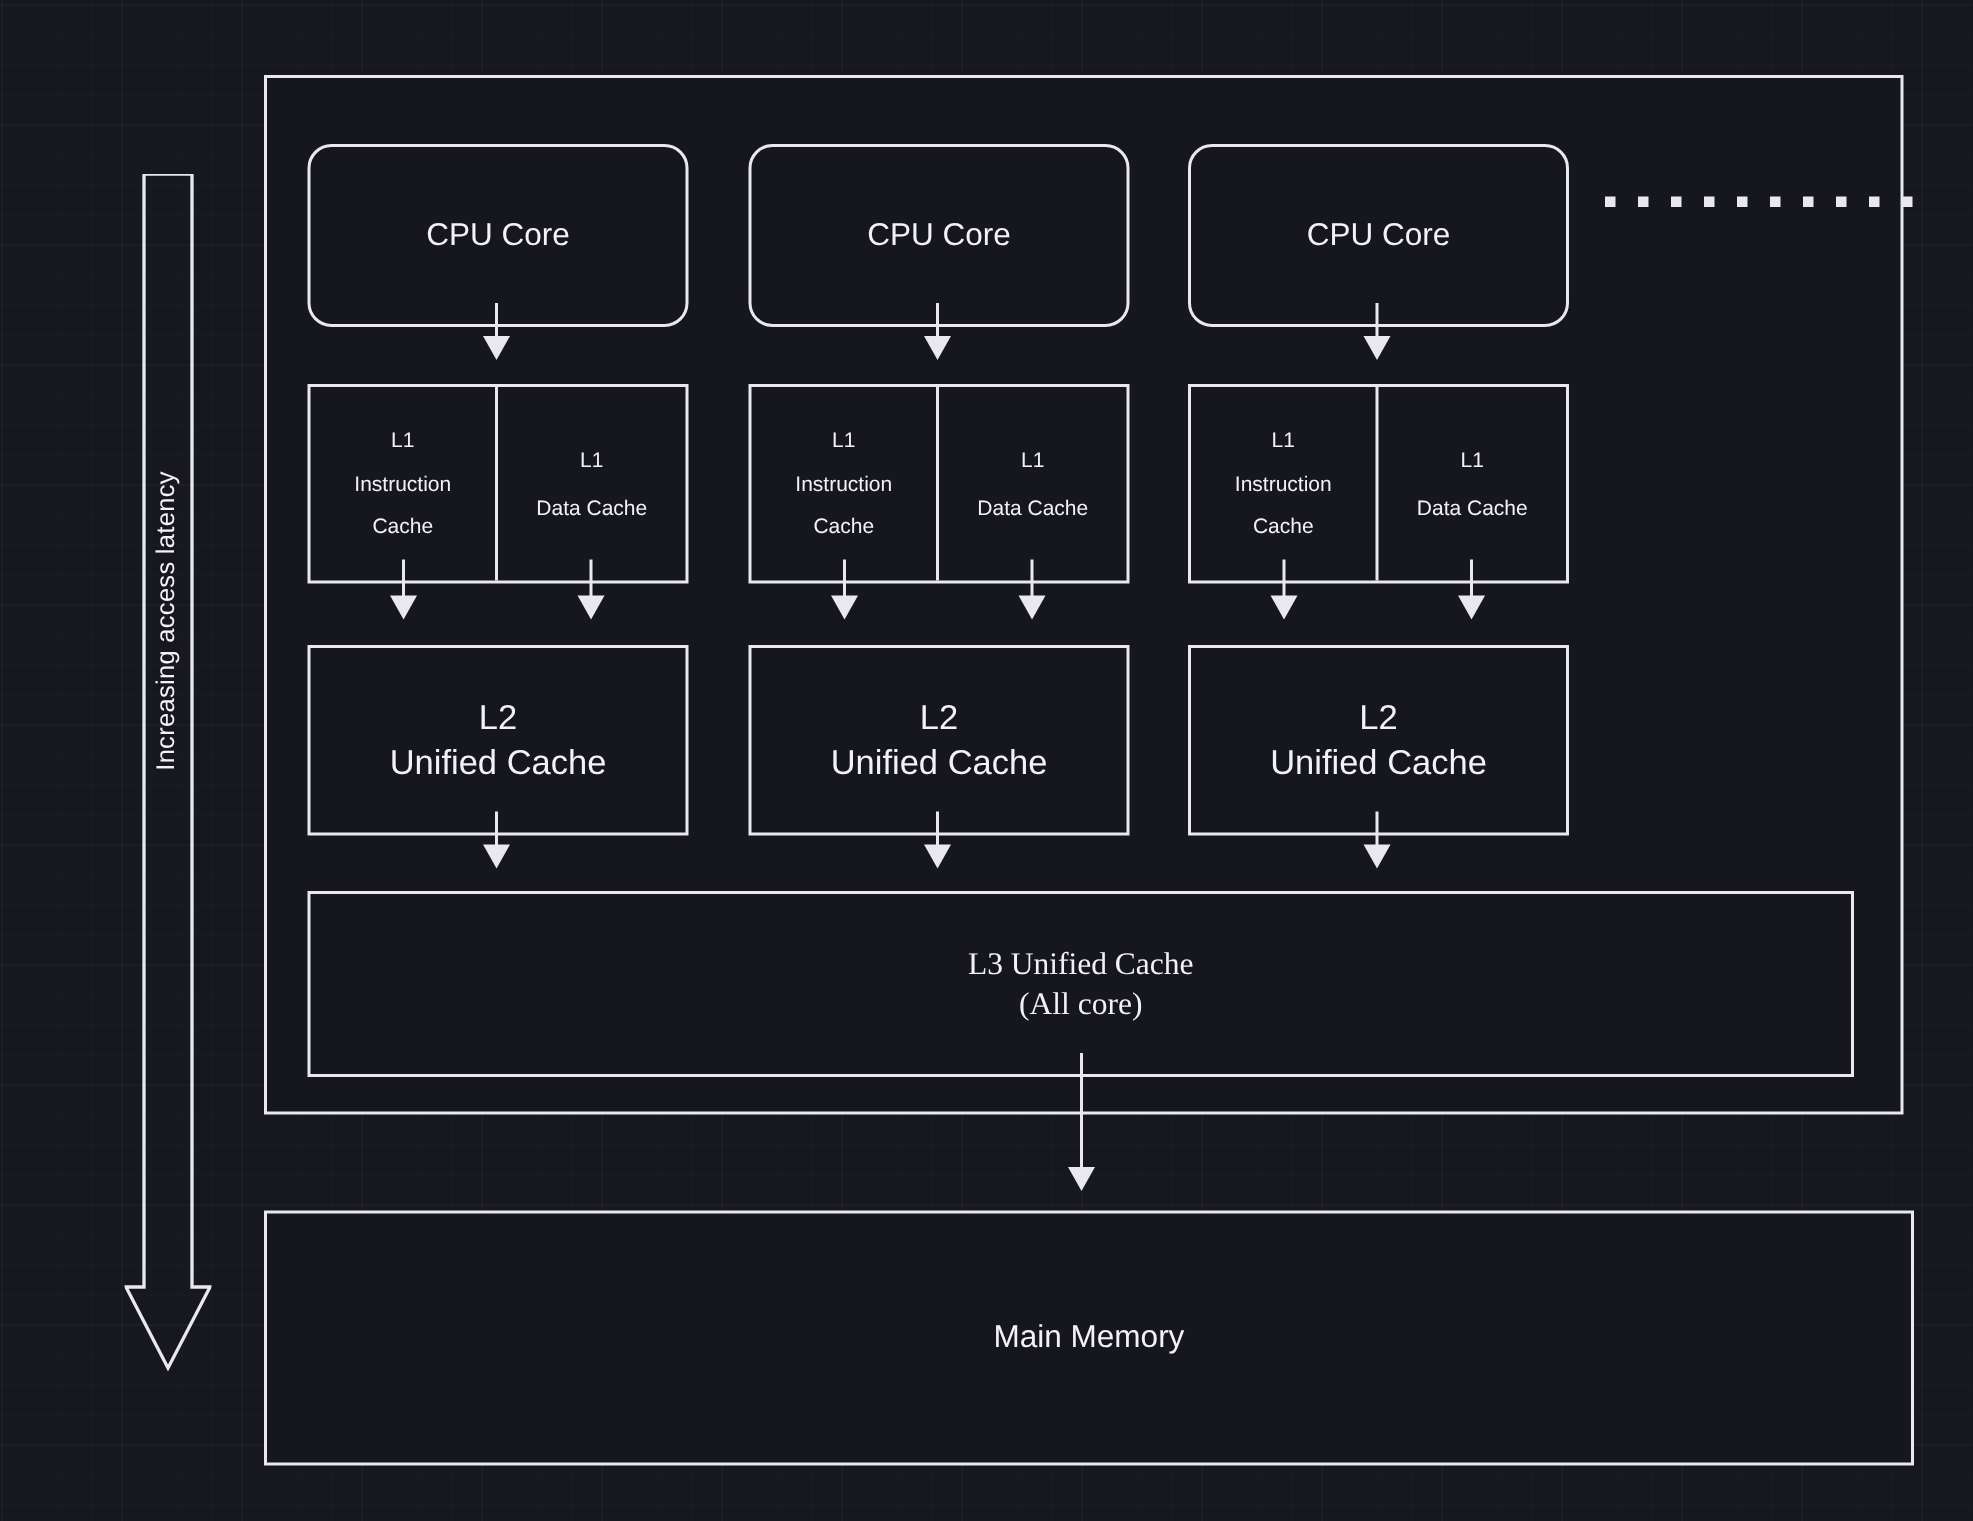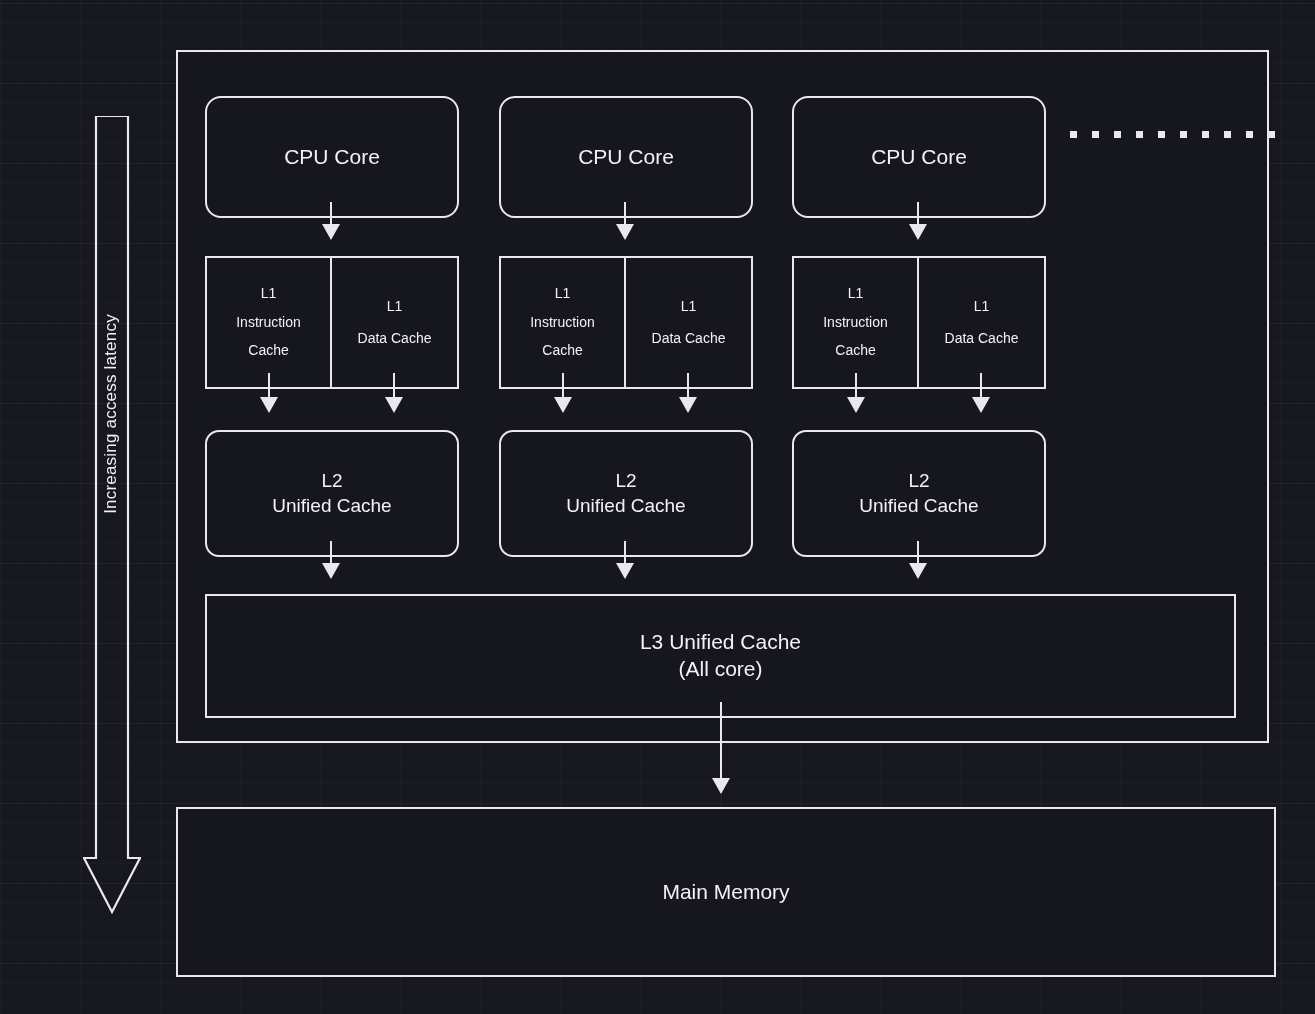--- a/index.html
+++ b/index.html
@@ -58,25 +58,26 @@
     display: flex;
     flex-direction: column;
     align-items: center;
     justify-content: center;
     font-size: 14px;
   }
   .l1-left  { left: 0;  width: 50%; border-right: 2px solid #e8e8ee; }
   .l1-right { right: 0; width: 50%; }
   .l1-left .ln  { margin: 5.5px 0; }
   .l1-right .ln { margin: 7px 0; }
-  .l2-box { font-size: 19px; border-radius: 14px; }
+  .l2-box { font-size: 23px; }
   .l2-box .ln { display: block; }
   .l3-box {
     font-size: 21px;
     justify-content: flex-start;
+    font-family: Liberation Serif, serif;
   }
   .l3-text {
     width: 1030px;
     text-align: center;
   }
   .mem-box {
     font-size: 21px;
     justify-content: flex-start;
   }
   .mem-text {

